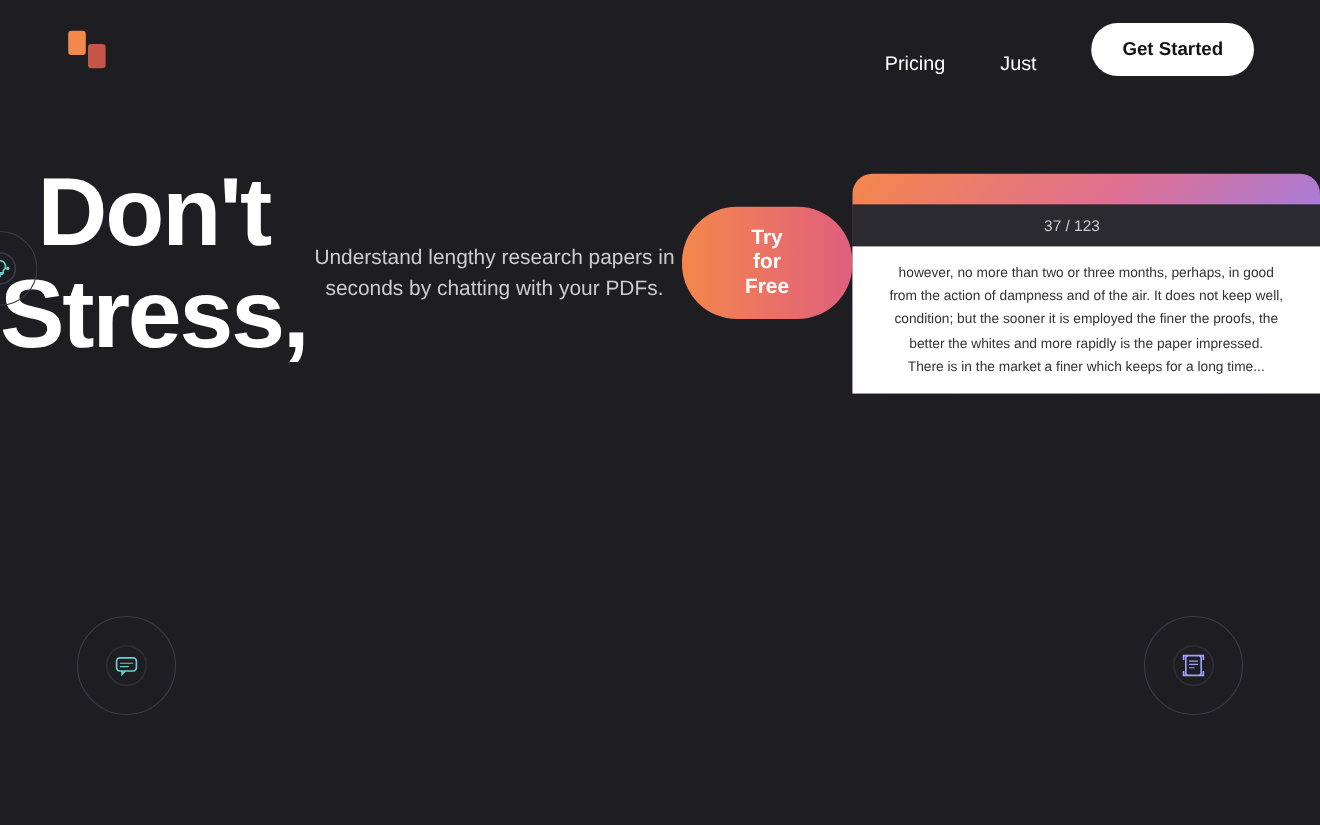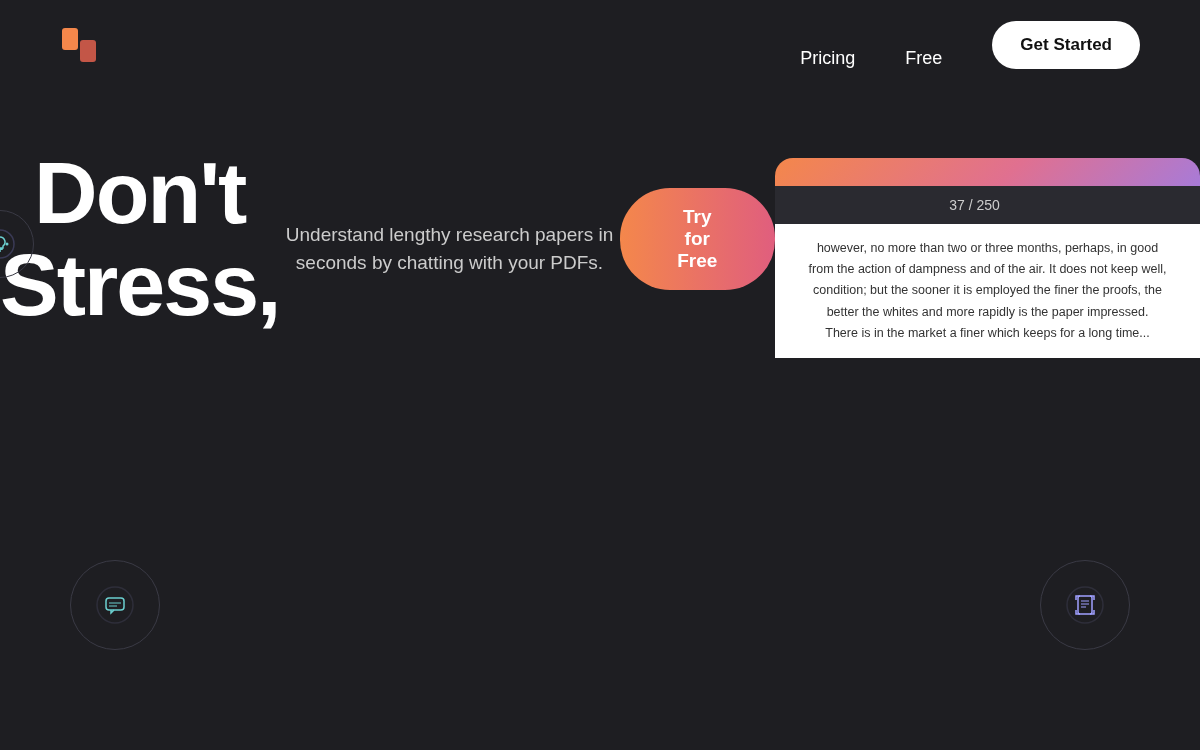--- a/index.html
+++ b/index.html
@@ -228,21 +228,21 @@
 <nav>
   <div class="logo-wrap">
     <svg class="logo-icon" viewBox="0 0 38 38" fill="none" xmlns="http://www.w3.org/2000/svg">
       <rect x="2" y="2" width="16" height="22" rx="3" fill="#f4874b"></rect>
       <rect x="20" y="14" width="16" height="22" rx="3" fill="#e0604e" opacity="0.85"></rect>
     </svg>
   </div>
 
   <div class="nav-links">
     <a class="nav-link">Pricing</a>
-    <a class="nav-link">Free</a>
+    <a class="nav-link">Just</a>
     <button class="get-started-btn">Get Started</button>
   </div>
 </nav>
 
 <section class="hero">
 
   <div class="deco-circle deco-left-top clip-left">
     <div class="icon-circle-inner">
       <svg width="30" height="30" viewBox="0 0 30 30" fill="none">
         <circle cx="15" cy="15" r="14" stroke="#3a3a55" stroke-width="1.5"></circle>
@@ -299,21 +299,21 @@
       <div class="pdf-toolbar">
         <div class="pdf-toolbar-icons">
           <svg width="18" height="18" viewBox="0 0 18 18" fill="none">
             <rect x="1" y="1" width="16" height="16" rx="2" stroke="#aaa" stroke-width="1.5"></rect>
             <path d="M4 7V4h3M14 7V4h-3M4 11v3h3M14 11v3h-3" stroke="#aaa" stroke-width="1.5"></path>
           </svg>
         </div>
         <div style="color:#ccc; font-size:14px;">
           <span>37</span>
           <span> / </span>
-          <span>250</span>
+          <span>123</span>
         </div>
         <div class="pdf-zoom-icons">
           <svg width="18" height="18" viewBox="0 0 18 18" fill="none">
             <circle cx="8" cy="8" r="5.5" stroke="#aaa" stroke-width="1.5"></circle>
             <line x1="5.5" y1="8" x2="10.5" y2="8" stroke="#aaa" stroke-width="1.5"></line>
             <line x1="12" y1="12" x2="16" y2="16" stroke="#aaa" stroke-width="1.5"></line>
           </svg>
           <svg width="18" height="18" viewBox="0 0 18 18" fill="none">
             <circle cx="8" cy="8" r="5.5" stroke="#aaa" stroke-width="1.5"></circle>
             <line x1="8" y1="5.5" x2="8" y2="10.5" stroke="#aaa" stroke-width="1.5"></line>

